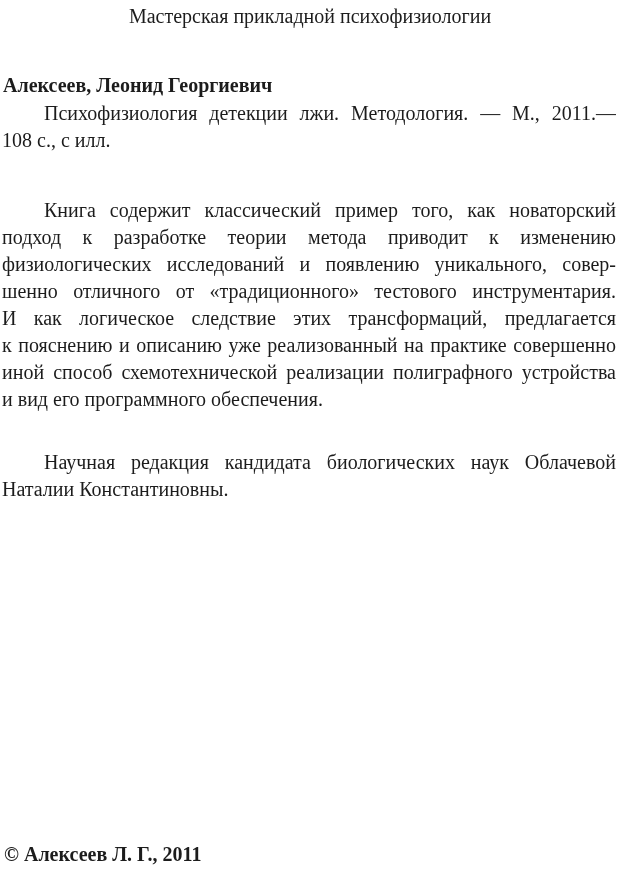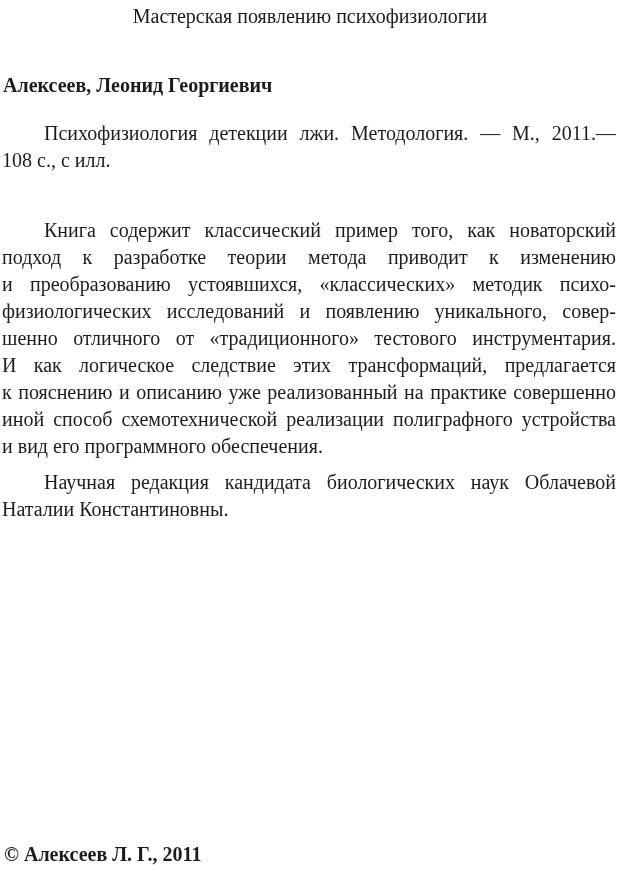--- a/index.html
+++ b/index.html
@@ -64,41 +64,39 @@
     overflow: hidden;
     white-space: nowrap;
   }
   .line.last {
     text-align-last: left;
     -moz-text-align-last: left;
     text-align: center;
   }
   .line.indent {
     text-indent: 42px;
-    margin-top: 20px;
   }
 </style>
 </head>
 <body>
 
 <div class="page">
 
-  <div class="running-head">Мастерская появлению психофизиологии</div>
+  <div class="running-head">Мастерская прикладной психофизиологии</div>
 
   <div class="author-heading">Алексеев, Леонид Георгиевич</div>
 
   <div class="biblio">
     <div class="line indent">Психофизиология детекции лжи. Методология. — М., 2011.—</div>
     <div class="line last">108 с., с илл.</div>
   </div>
 
   <div class="annotation">
     <div class="line indent">Книга содержит классический пример того, как новаторский</div>
     <div class="line">подход к разработке теории метода приводит к изменению</div>
-    <div class="line">и преобразованию устоявшихся, «классических» методик психо-</div>
     <div class="line">физиологических исследований и появлению уникального, совер-</div>
     <div class="line">шенно отличного от «традиционного» тестового инструментария.</div>
     <div class="line">И как логическое следствие этих трансформаций, предлагается</div>
     <div class="line">к пояснению и описанию уже реализованный на практике совершенно</div>
     <div class="line">иной способ схемотехнической реализации полиграфного устройства</div>
     <div class="line last">и вид его программного обеспечения.</div>
   </div>
 
   <div class="editor-note">
     <div class="line indent">Научная редакция кандидата биологических наук Облачевой</div>

